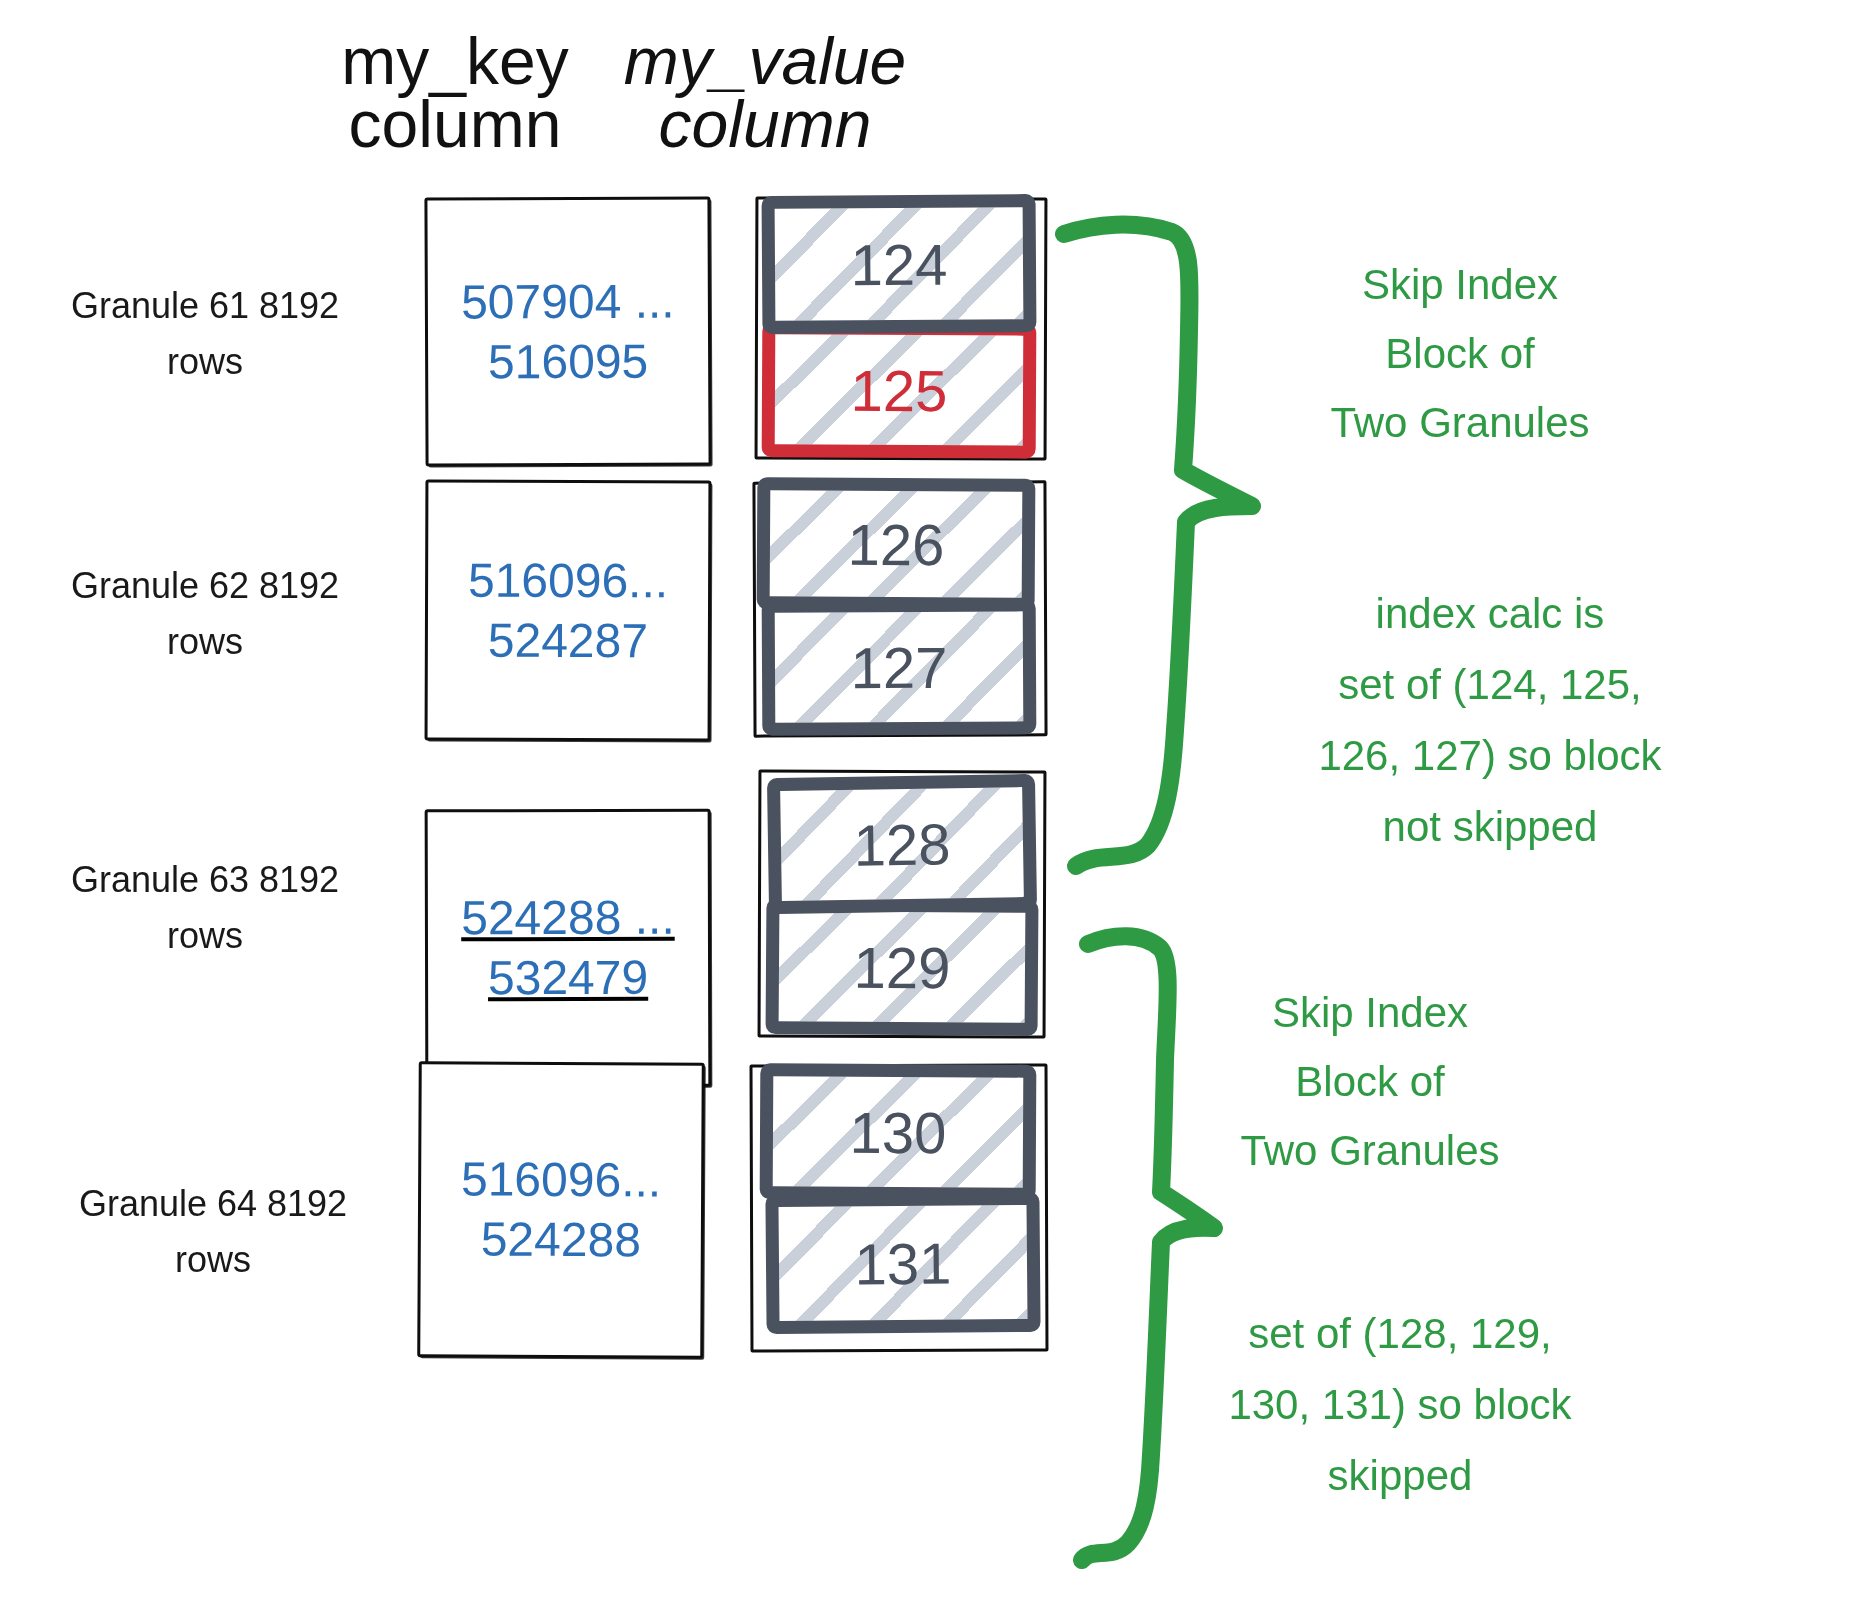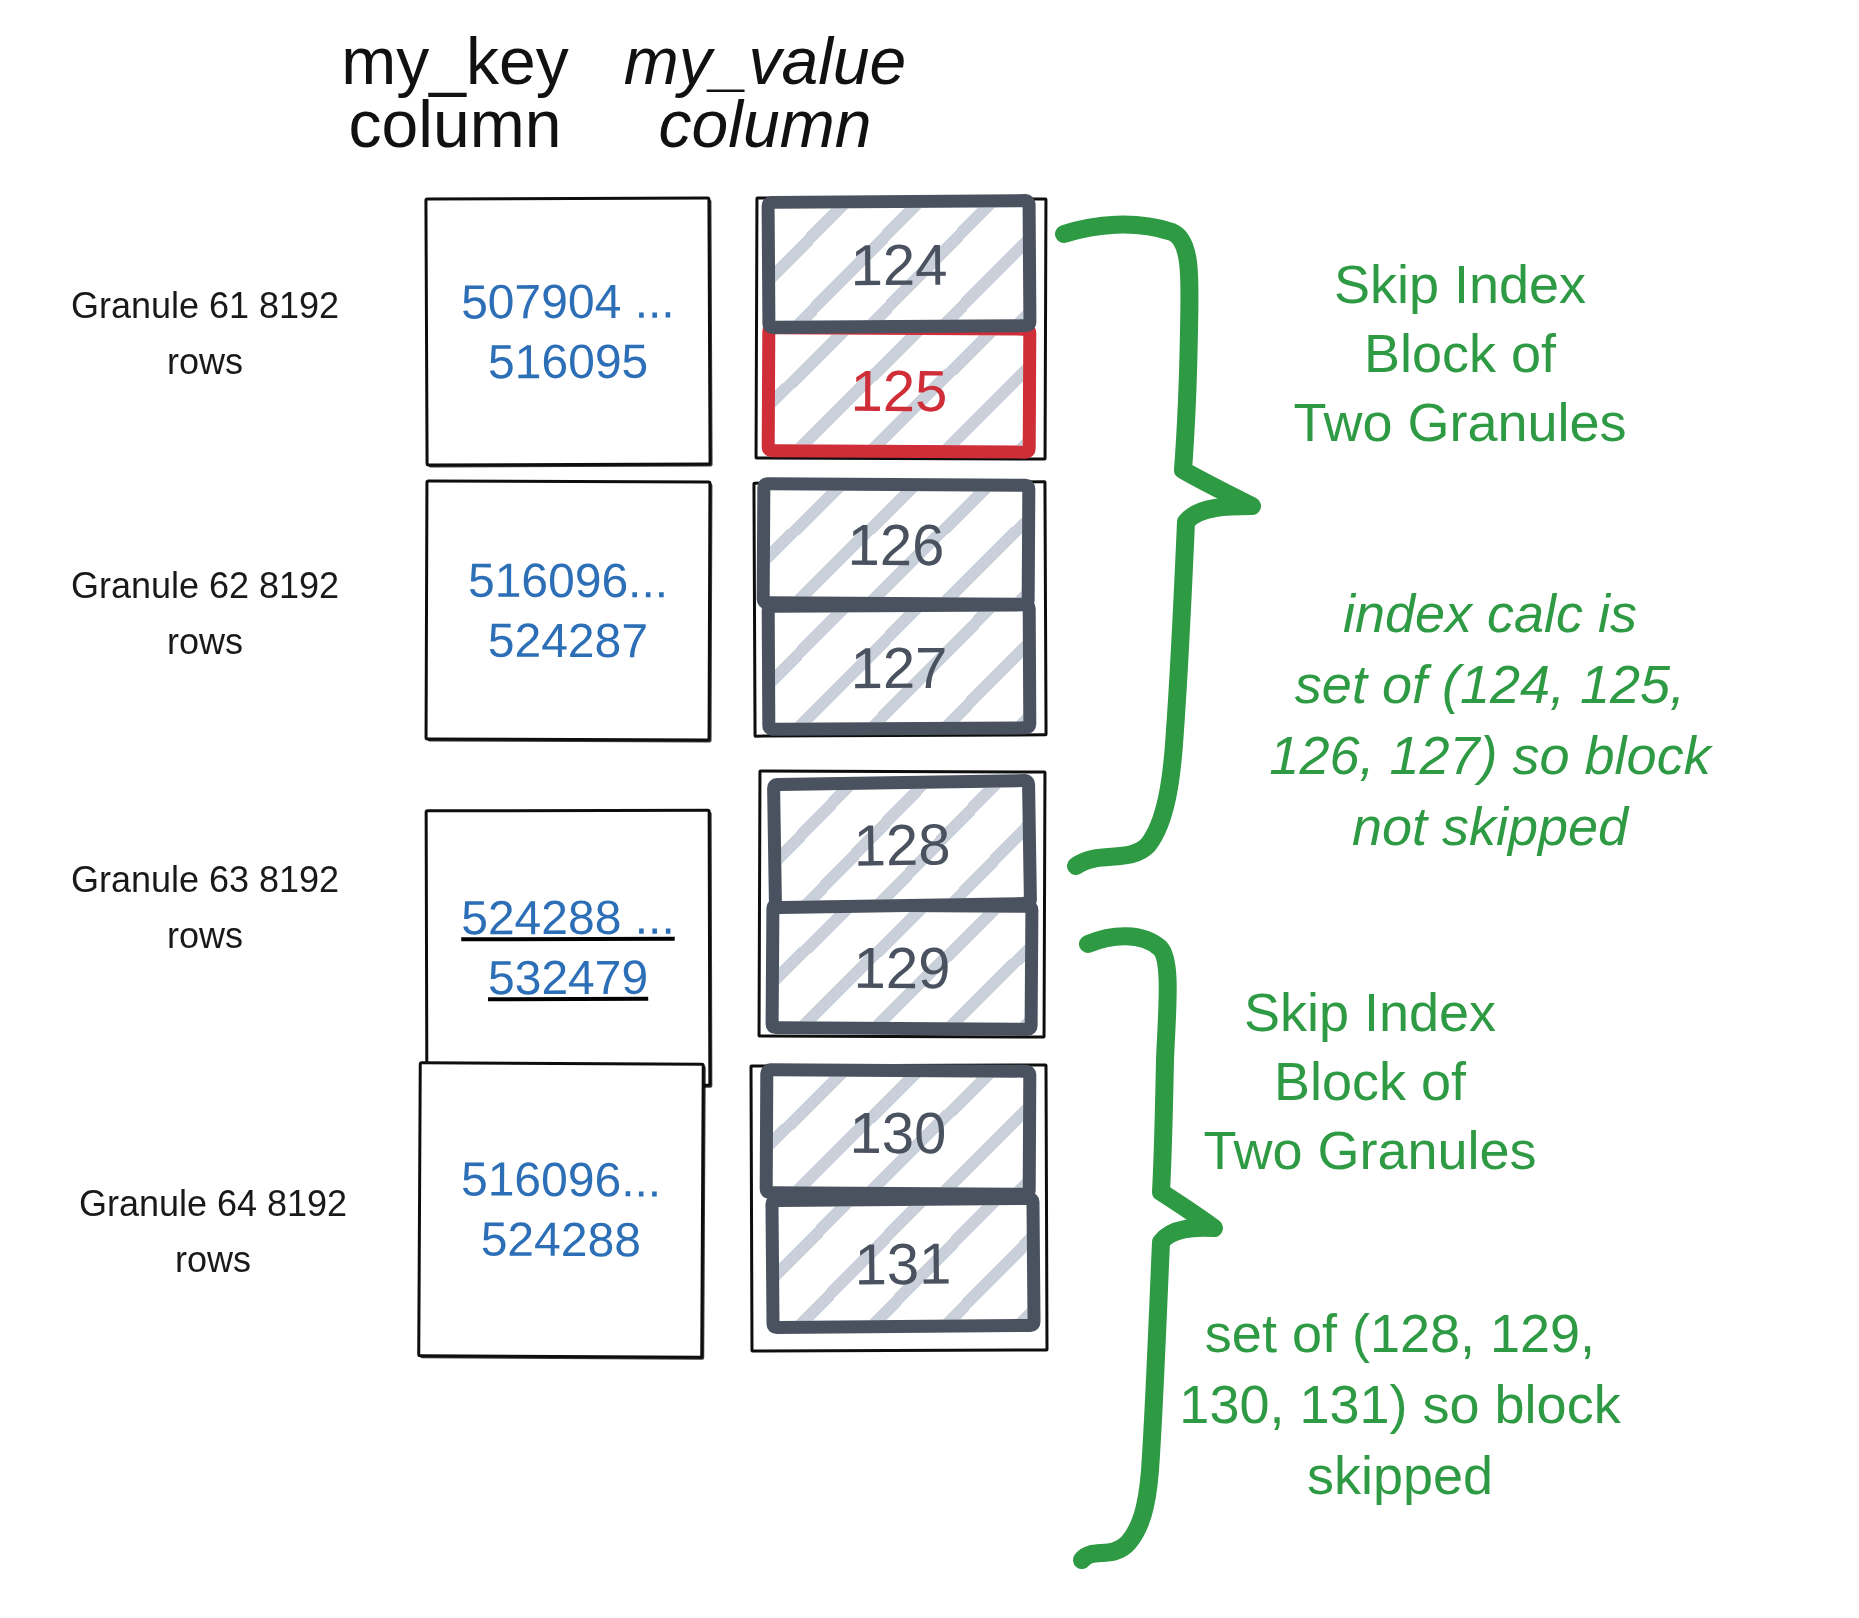--- a/index.html
+++ b/index.html
@@ -62,24 +62,24 @@
   .vb126{left:757px;top:478px;width:252px;height:106px;transform:rotate(0.35deg);z-index:3;}
   .vb127{left:762px;top:599px;width:248px;height:110px;transform:rotate(-0.3deg);z-index:2;}
   .vb128{left:768px;top:776px;width:242px;height:110px;transform:rotate(-0.9deg);z-index:3;}
   .vb129{left:766px;top:899px;width:246px;height:110px;transform:rotate(0.4deg);z-index:2;}
   .vb130{left:760px;top:1064px;width:250px;height:110px;transform:rotate(0.3deg);z-index:3;}
   .vb131{left:766px;top:1193px;width:248px;height:114px;transform:rotate(-0.5deg);z-index:2;}
 
   
   .annotation{
     position:absolute;text-align:center;color:#2f9a44;
-    font-size:54px;line-height:69px;white-space:pre-line;
+    font-size:42px;line-height:69px;white-space:pre-line;
   }
   .ann1{left:1150px;top:250px;width:620px;}
-  .ann2{left:1140px;top:578px;width:700px;line-height:71px;font-style:italic;}
+  .ann2{left:1140px;top:578px;width:700px;line-height:71px;}
   .ann3{left:1060px;top:978px;width:620px;}
   .ann4{left:1060px;top:1298px;width:680px;line-height:71px;}
 
   svg.braces{position:absolute;left:0;top:0;z-index:5;pointer-events:none;}
 </style>
 </head>
 <body>
 
 <div class="col-header hdr-key">my_key
 column</div>

